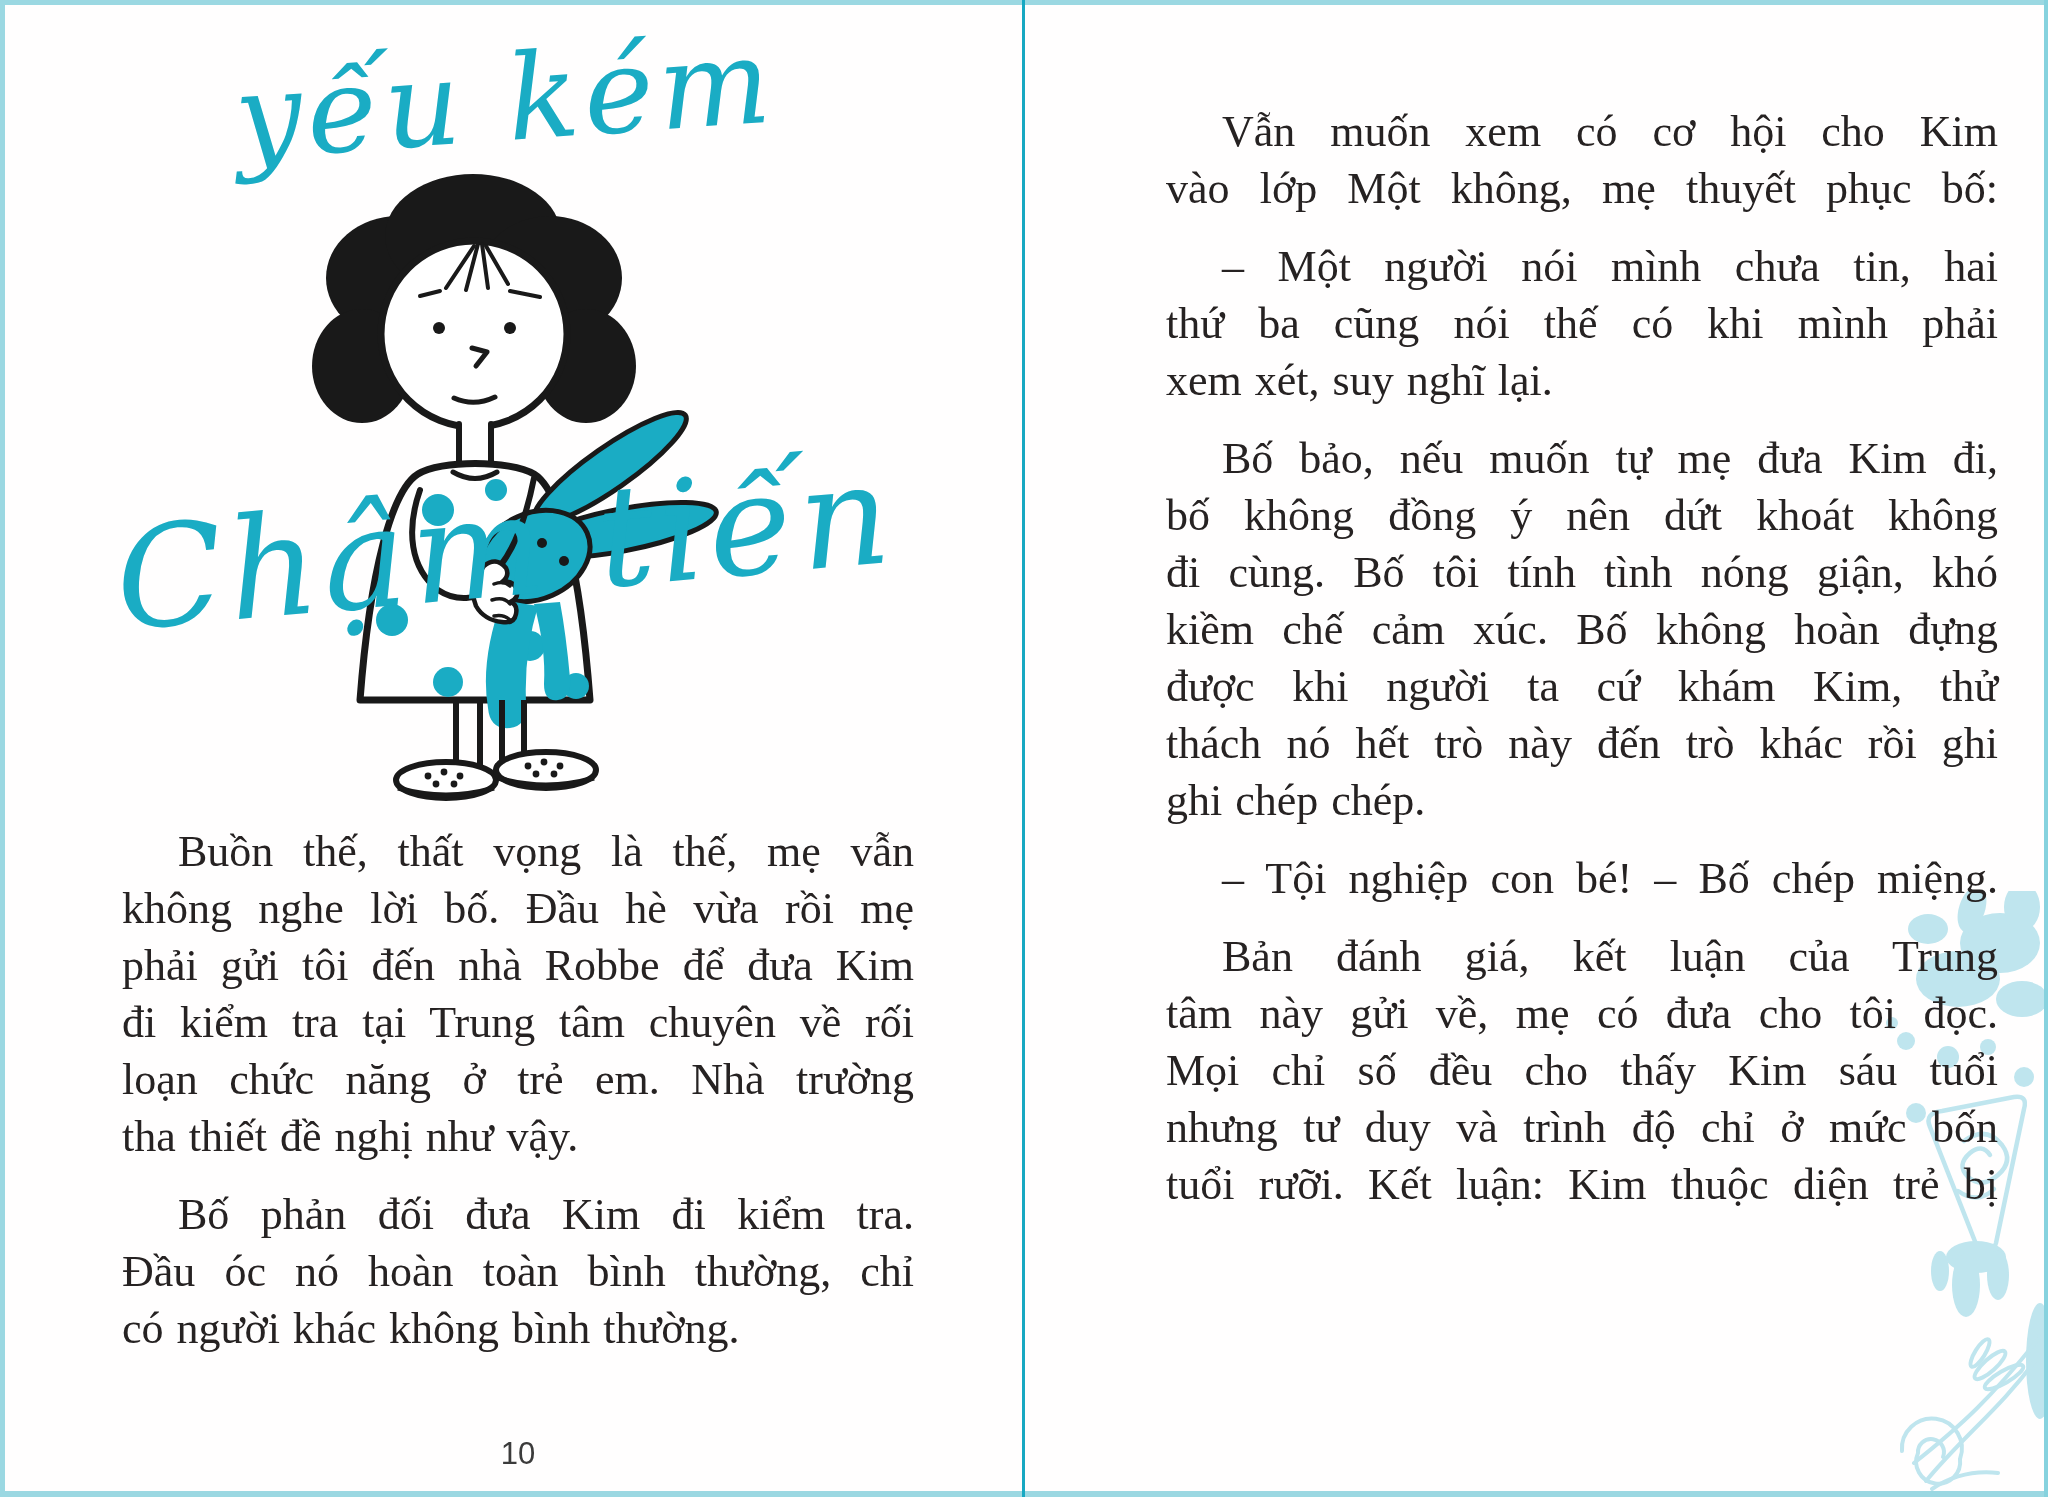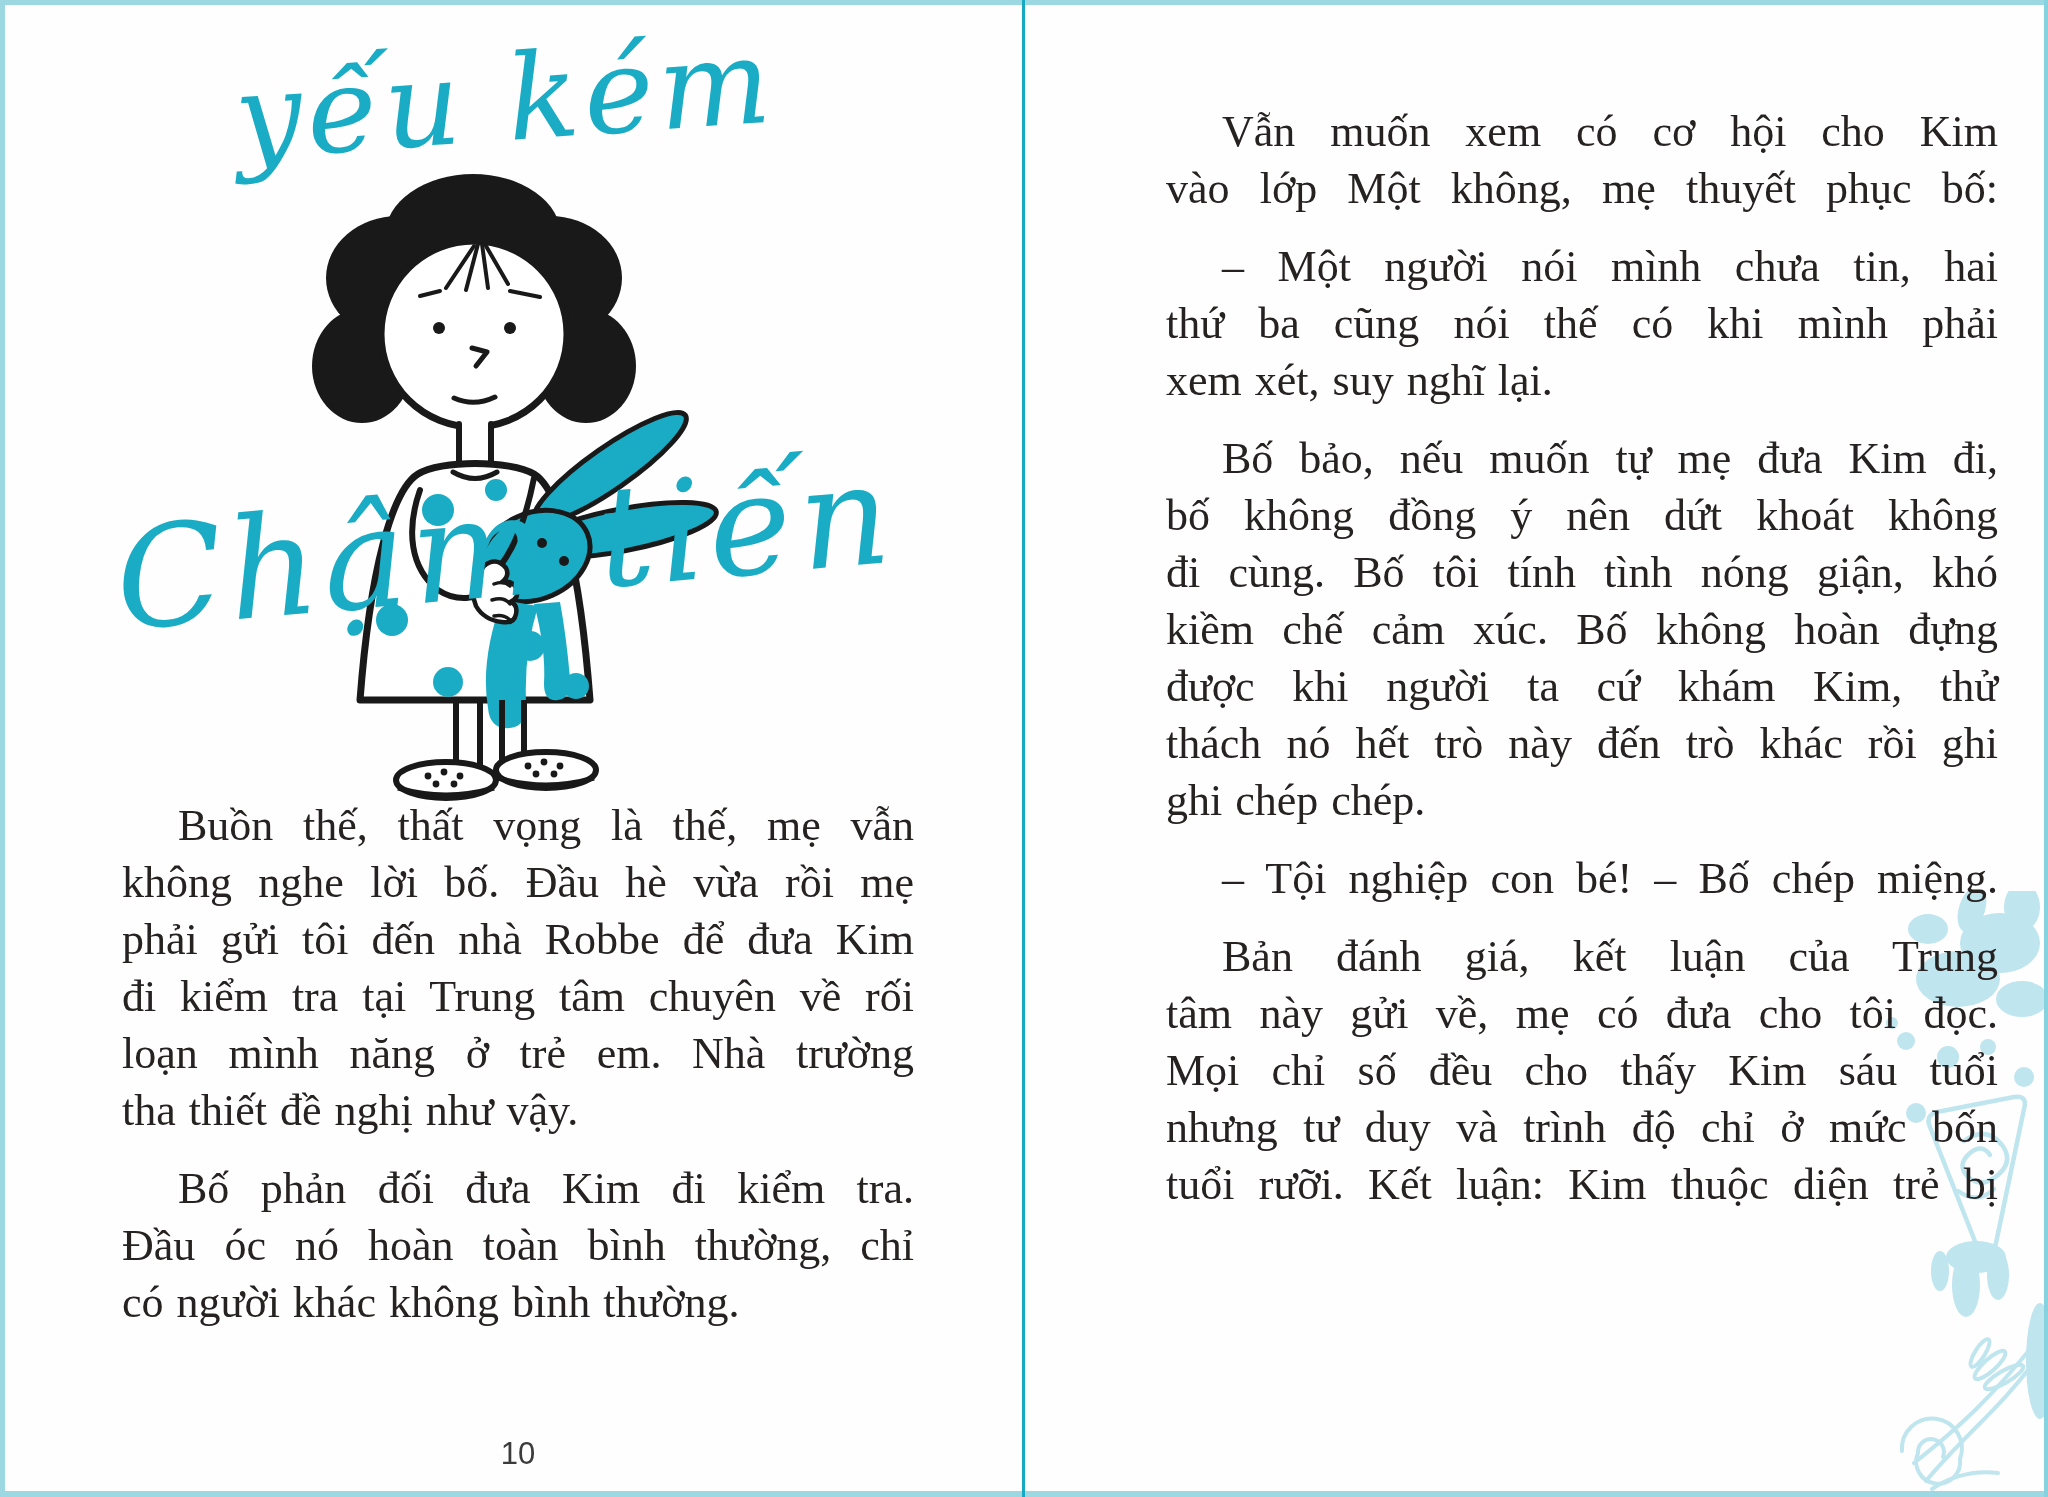--- a/index.html
+++ b/index.html
@@ -24,21 +24,21 @@
   .script{
     position:absolute;color:#1aacc4;font-family:"DejaVu Serif",serif;
     font-style:italic;font-weight:400;text-align:center;white-space:nowrap;
     letter-spacing:5px;z-index:3;
   }
   .script.l1{left:175px;top:30px;width:660px;font-size:118px;transform:rotate(-4deg);}
   .script.l2{left:115px;top:468px;width:720px;font-size:140px;transform:rotate(-5deg);}
 
   
   .textcol{position:absolute;z-index:1;}
-  .textcol.leftcol{left:122px;top:800px;width:792px;}
+  .textcol.leftcol{left:122px;top:826px;width:792px;}
   .textcol.rightcol{left:93px;top:106px;width:832px;margin-left:48px;}
   .para{margin:0;padding:0;}
   .para + .para{margin-top:21px;}
   .tline{
     height:57px;line-height:51px;font-size:44px;word-spacing:2px;
     text-align:justify;text-align-last:justify;white-space:normal;
   }
   .tline.last{text-align-last:left;}
   .tline.first{padding-left:56px;}
 
@@ -157,21 +157,21 @@
         </g>
       </g>
     </svg>
 
     <div class="textcol leftcol">
       <div class="para">
         <div class="tline first">Buồn thế, thất vọng là thế, mẹ vẫn</div>
         <div class="tline">không nghe lời bố. Đầu hè vừa rồi mẹ</div>
         <div class="tline">phải gửi tôi đến nhà Robbe để đưa Kim</div>
         <div class="tline">đi kiểm tra tại Trung tâm chuyên về rối</div>
-        <div class="tline">loạn mình năng ở trẻ em. Nhà trường</div>
+        <div class="tline">loạn chức năng ở trẻ em. Nhà trường</div>
         <div class="tline last">tha thiết đề nghị như vậy.</div>
       </div>
       <div class="para">
         <div class="tline first">Bố phản đối đưa Kim đi kiểm tra.</div>
         <div class="tline">Đầu óc nó hoàn toàn bình thường, chỉ</div>
         <div class="tline last">có người khác không bình thường.</div>
       </div>
     </div>
 
     <div class="pagenum p10">10</div>

